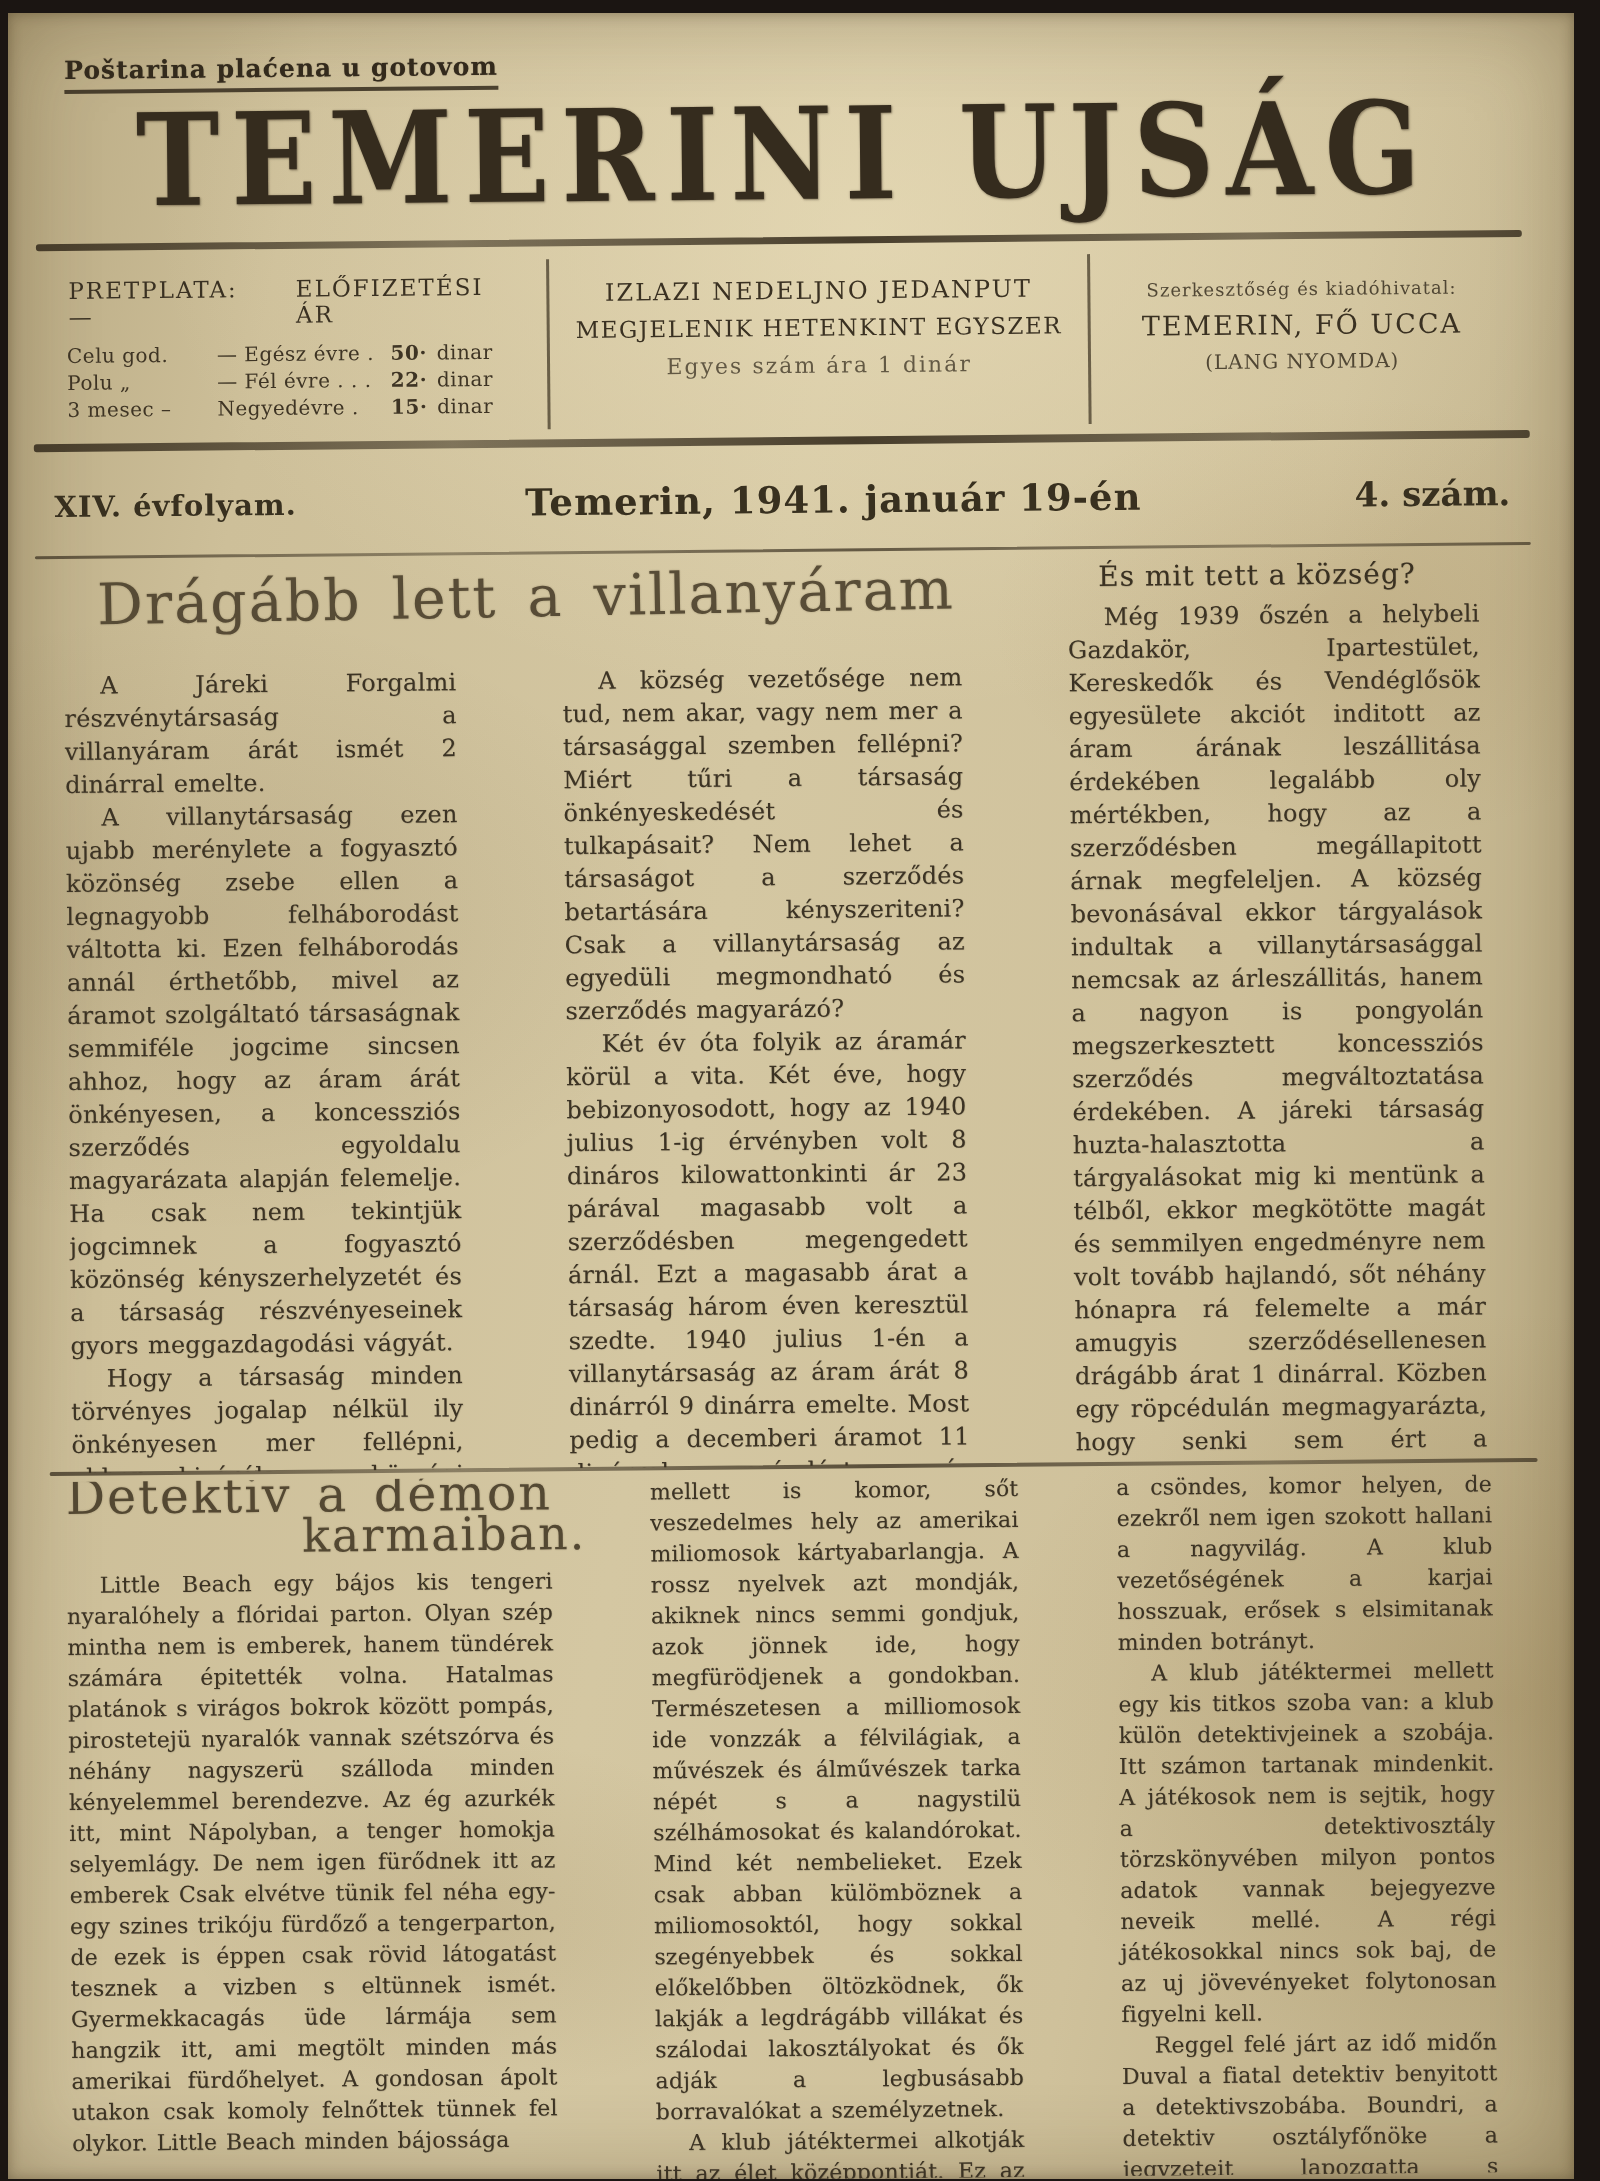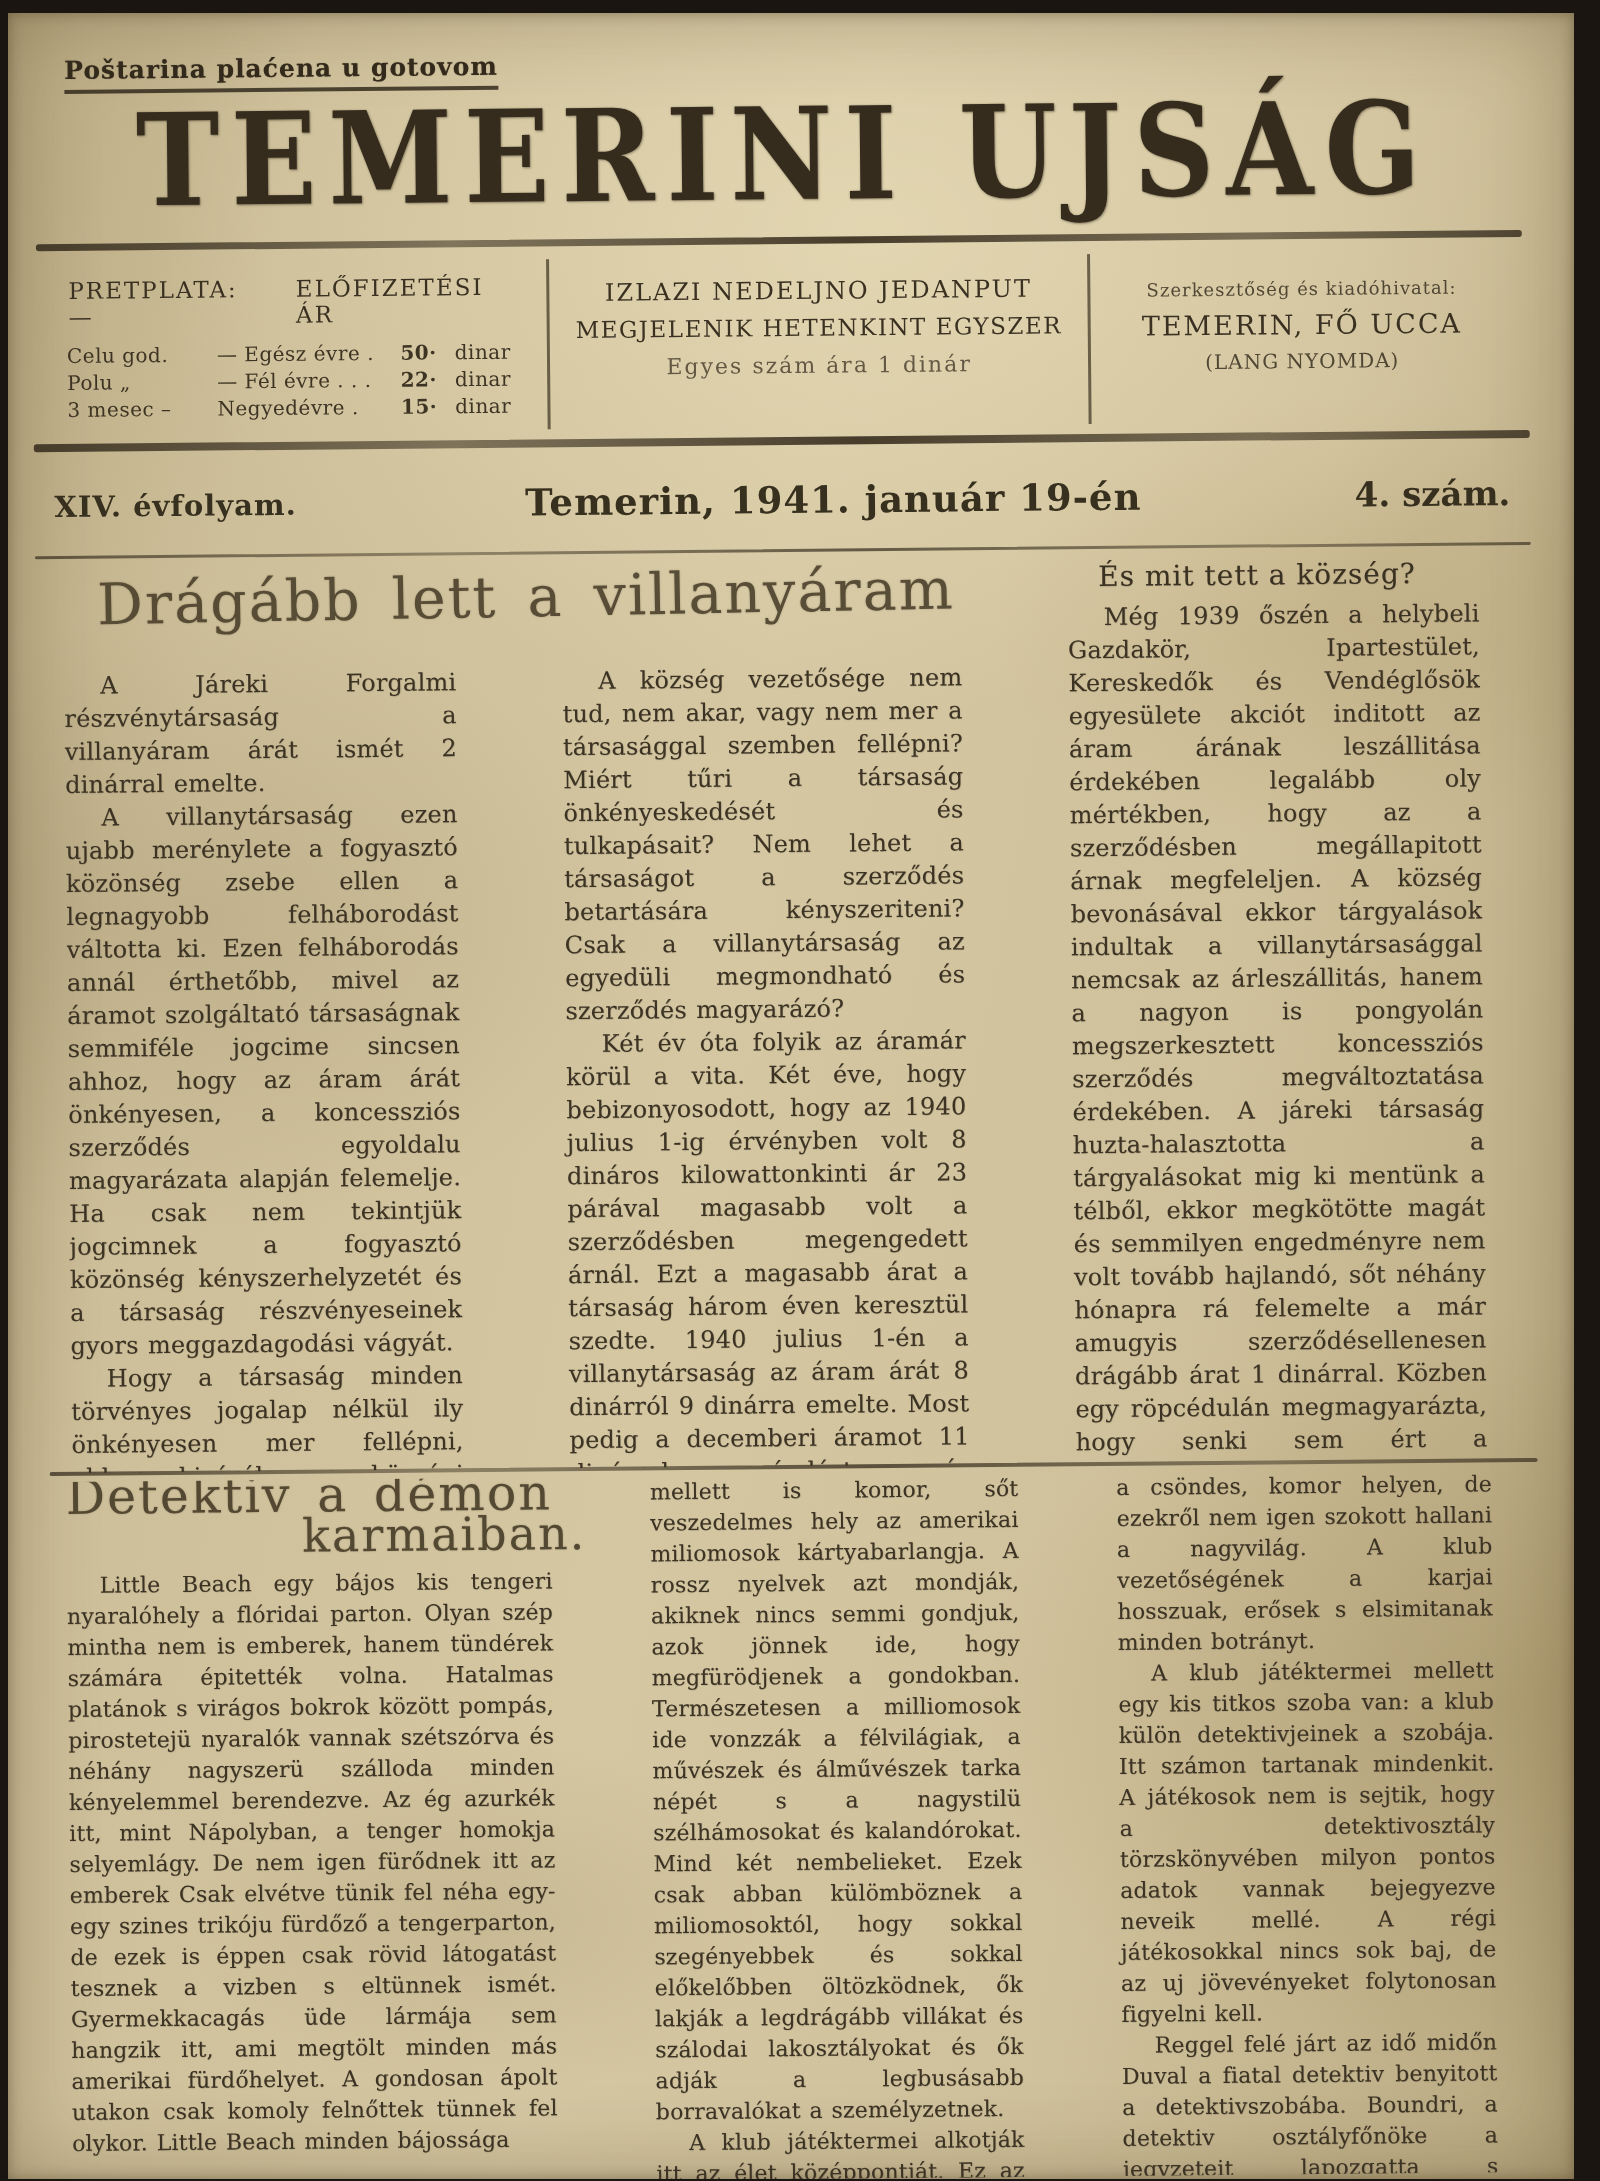--- a/index.html
+++ b/index.html
@@ -43,22 +43,22 @@
   .header-row{position:absolute;left:46px;right:56px;top:244px;height:170px;display:flex;}
   .hcell{height:100%;box-sizing:border-box;padding:10px 18px;}
   .hcell + .hcell{border-left:3px solid rgba(58,48,32,.7);}
   .h-sub{width:34%;}
   .h-pub{width:37%;text-align:center;}
   .h-off{width:29%;text-align:center;}
   .sub-title{display:flex;gap:26px;font-size:23px;letter-spacing:2px;color:#3a3122;margin:4px 0 14px 2px;}
   .sub-row{display:flex;font-size:20px;letter-spacing:.5px;margin:3px 0;color:#3e3424;}
   .sub-row .c-sr{width:150px;}
   .sub-row .c-hu{flex:1;}
-  .sub-row .c-pr{width:56px;text-align:right;font-weight:700;}
-  .sub-row .c-un{width:92px;text-align:center;}
+  .sub-row .c-pr{width:56px;text-align:center;font-weight:700;}
+  .sub-row .c-un{width:92px;text-align:left;}
   .h-pub .l1{font-size:24px;letter-spacing:2px;margin-top:10px;}
   .h-pub .l2{font-size:23px;letter-spacing:1.5px;margin-top:10px;}
   .h-pub .l3{font-size:22px;letter-spacing:2px;margin-top:12px;opacity:.75;}
   .h-off .l1{font-size:18px;letter-spacing:1px;margin-top:16px;opacity:.85;}
   .h-off .l2{font-size:27px;letter-spacing:2px;margin-top:10px;}
   .h-off .l3{font-size:20px;letter-spacing:1px;margin-top:9px;opacity:.85;}
 
   .dateline{position:absolute;left:50px;right:60px;top:446px;height:82px;display:flex;align-items:center;color:#38301f;}
   .dl-vol{width:27%;font-size:29px;font-weight:700;letter-spacing:1px;}
   .dl-date{flex:1;text-align:center;font-size:37px;font-weight:700;letter-spacing:1px;}

